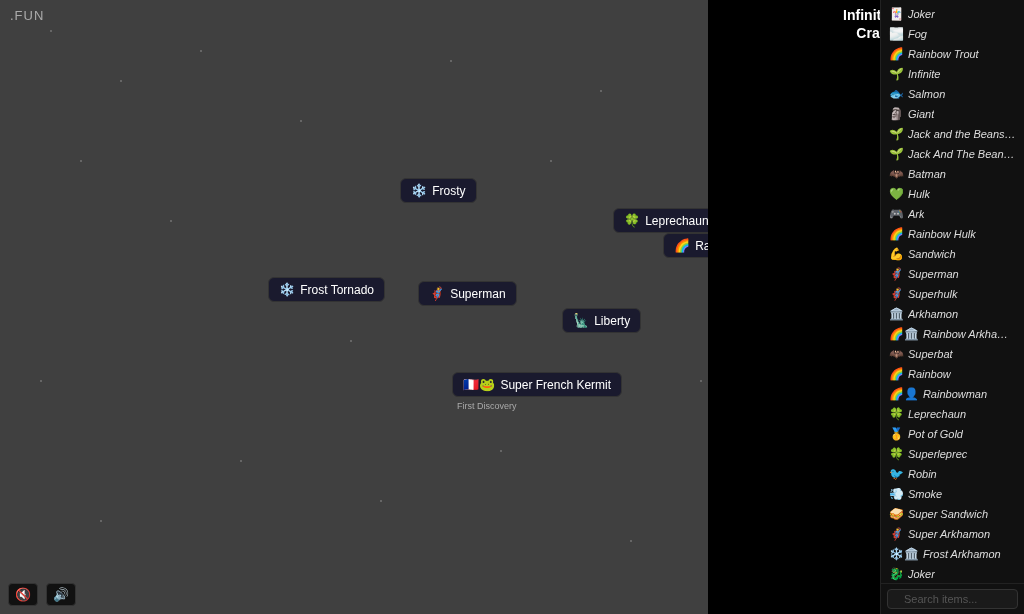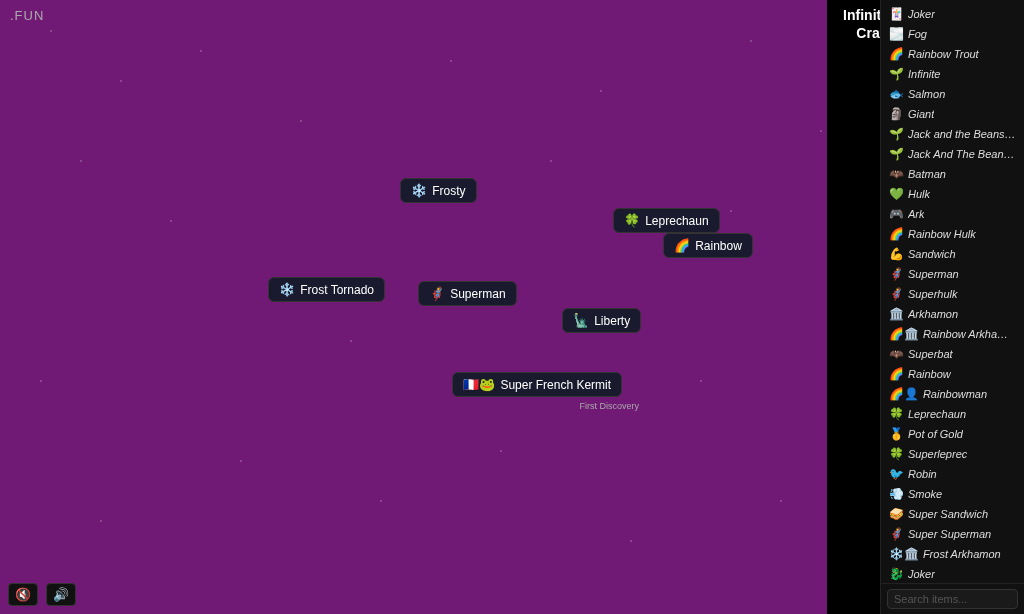--- a/index.html
+++ b/index.html
@@ -10,23 +10,23 @@
       width: 1024px;
       height: 614px;
       overflow: hidden;
       position: relative;
     }
 
     
     .canvas-area {
       position: absolute;
       left: 0; top: 0;
-      width: 827px;
+      width: 708px;
       height: 614px;
-      background: #701a75;
+      background: #404040;
       overflow: hidden;
     }
 
     .star {
       position: absolute;
       width: 2px;
       height: 2px;
       background: #ffffff44;
       border-radius: 50%;
     }
@@ -70,26 +70,26 @@
       cursor: grab;
       user-select: none;
     }
 
     .craft-item .emoji {
       font-size: 13px;
     }
 
     .first-discovery {
       position: absolute;
-      text-align: right;
+      text-align: left;
       font-size: 9px;
       color: #aaa;
       width: 100%;
       bottom: -14px;
-      left: 17px;
+      left: 5px;
     }
 
     
     .sidebar {
       position: absolute;
       right: 0; top: 0;
       width: 144px;
       height: 614px;
       background: #111;
       border-left: 1px solid #222;
@@ -140,21 +140,21 @@
       border-top: 1px solid #222;
       display: flex;
       align-items: center;
       gap: 4px;
     }
 
     .sidebar-search input {
       background: #1a1a1a;
       border: 1px solid #333;
       border-radius: 4px;
-      padding: 3px 6px;
+      padding: 3px 16px;
       font-size: 11px;
       color: #fff;
       width: 100%;
       outline: none;
     }
 
     .sidebar-search input::placeholder {
       color: #555;
     }
 
@@ -359,21 +359,21 @@
       <div class="sidebar-item">
         <span class="s-emoji">💨</span>
         <span class="s-label">Smoke</span>
       </div>
       <div class="sidebar-item">
         <span class="s-emoji">🥪</span>
         <span class="s-label">Super Sandwich</span>
       </div>
       <div class="sidebar-item">
         <span class="s-emoji">🦸</span>
-        <span class="s-label">Super Superman</span>
+        <span class="s-label">Super Arkhamon</span>
       </div>
       <div class="sidebar-item">
         <span class="s-emoji">❄️🏛️</span>
         <span class="s-label">Frost Arkhamon</span>
       </div>
       <div class="sidebar-item">
         <span class="s-emoji">🐉</span>
         <span class="s-label">Joker</span>
       </div>
     </div>

